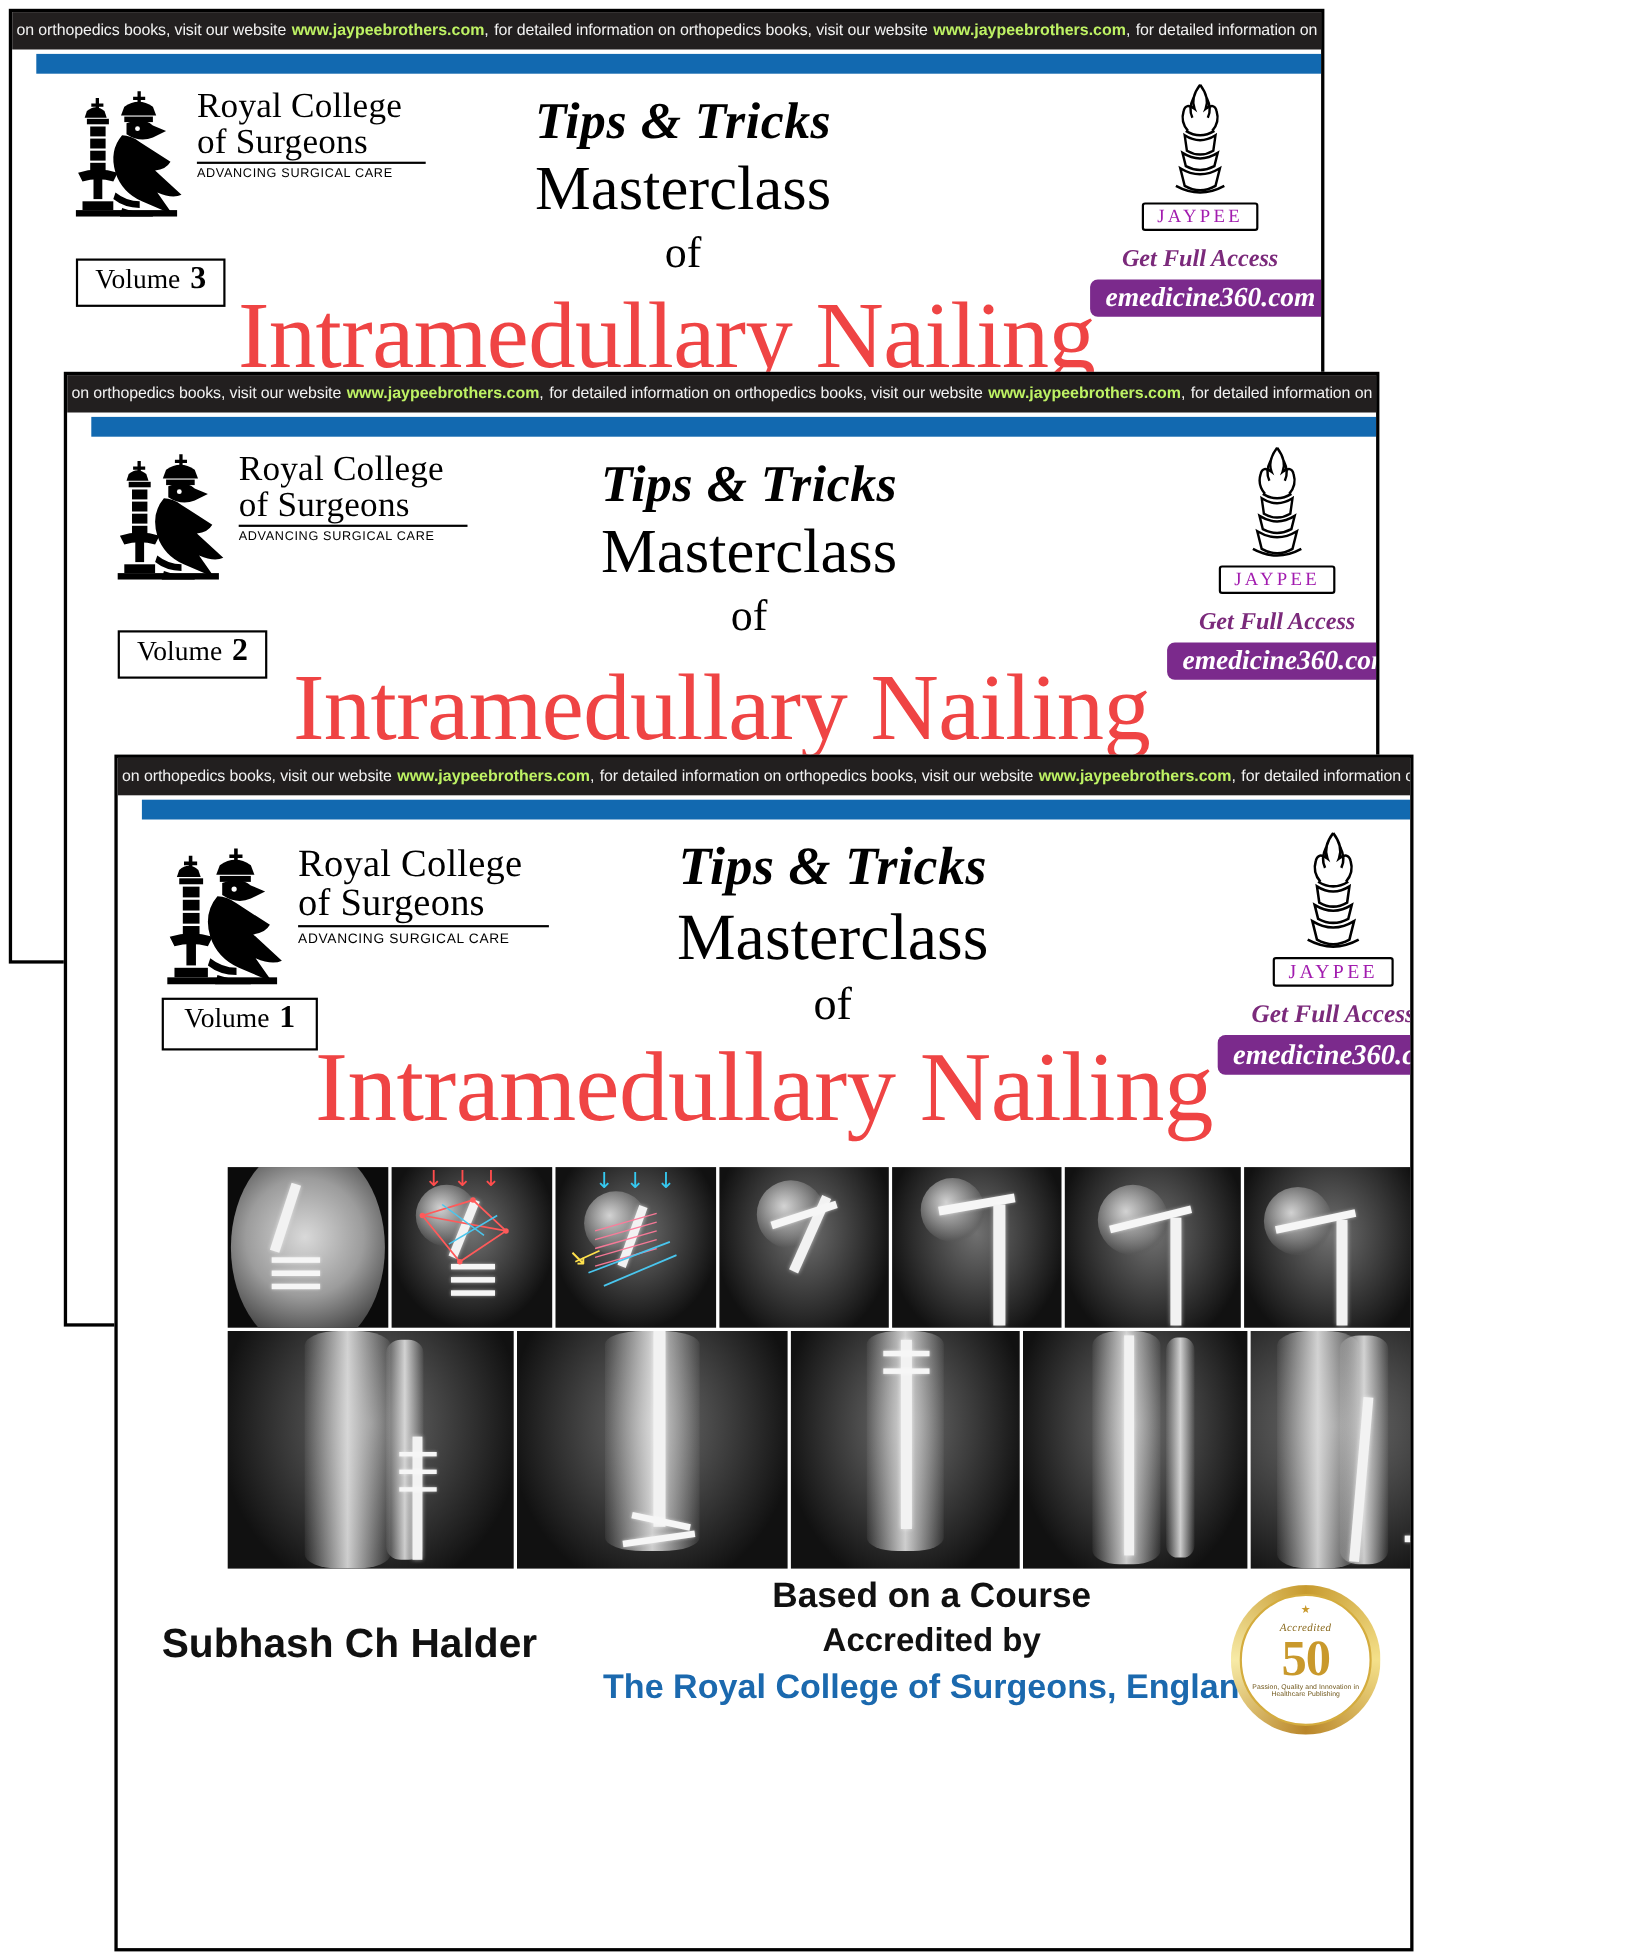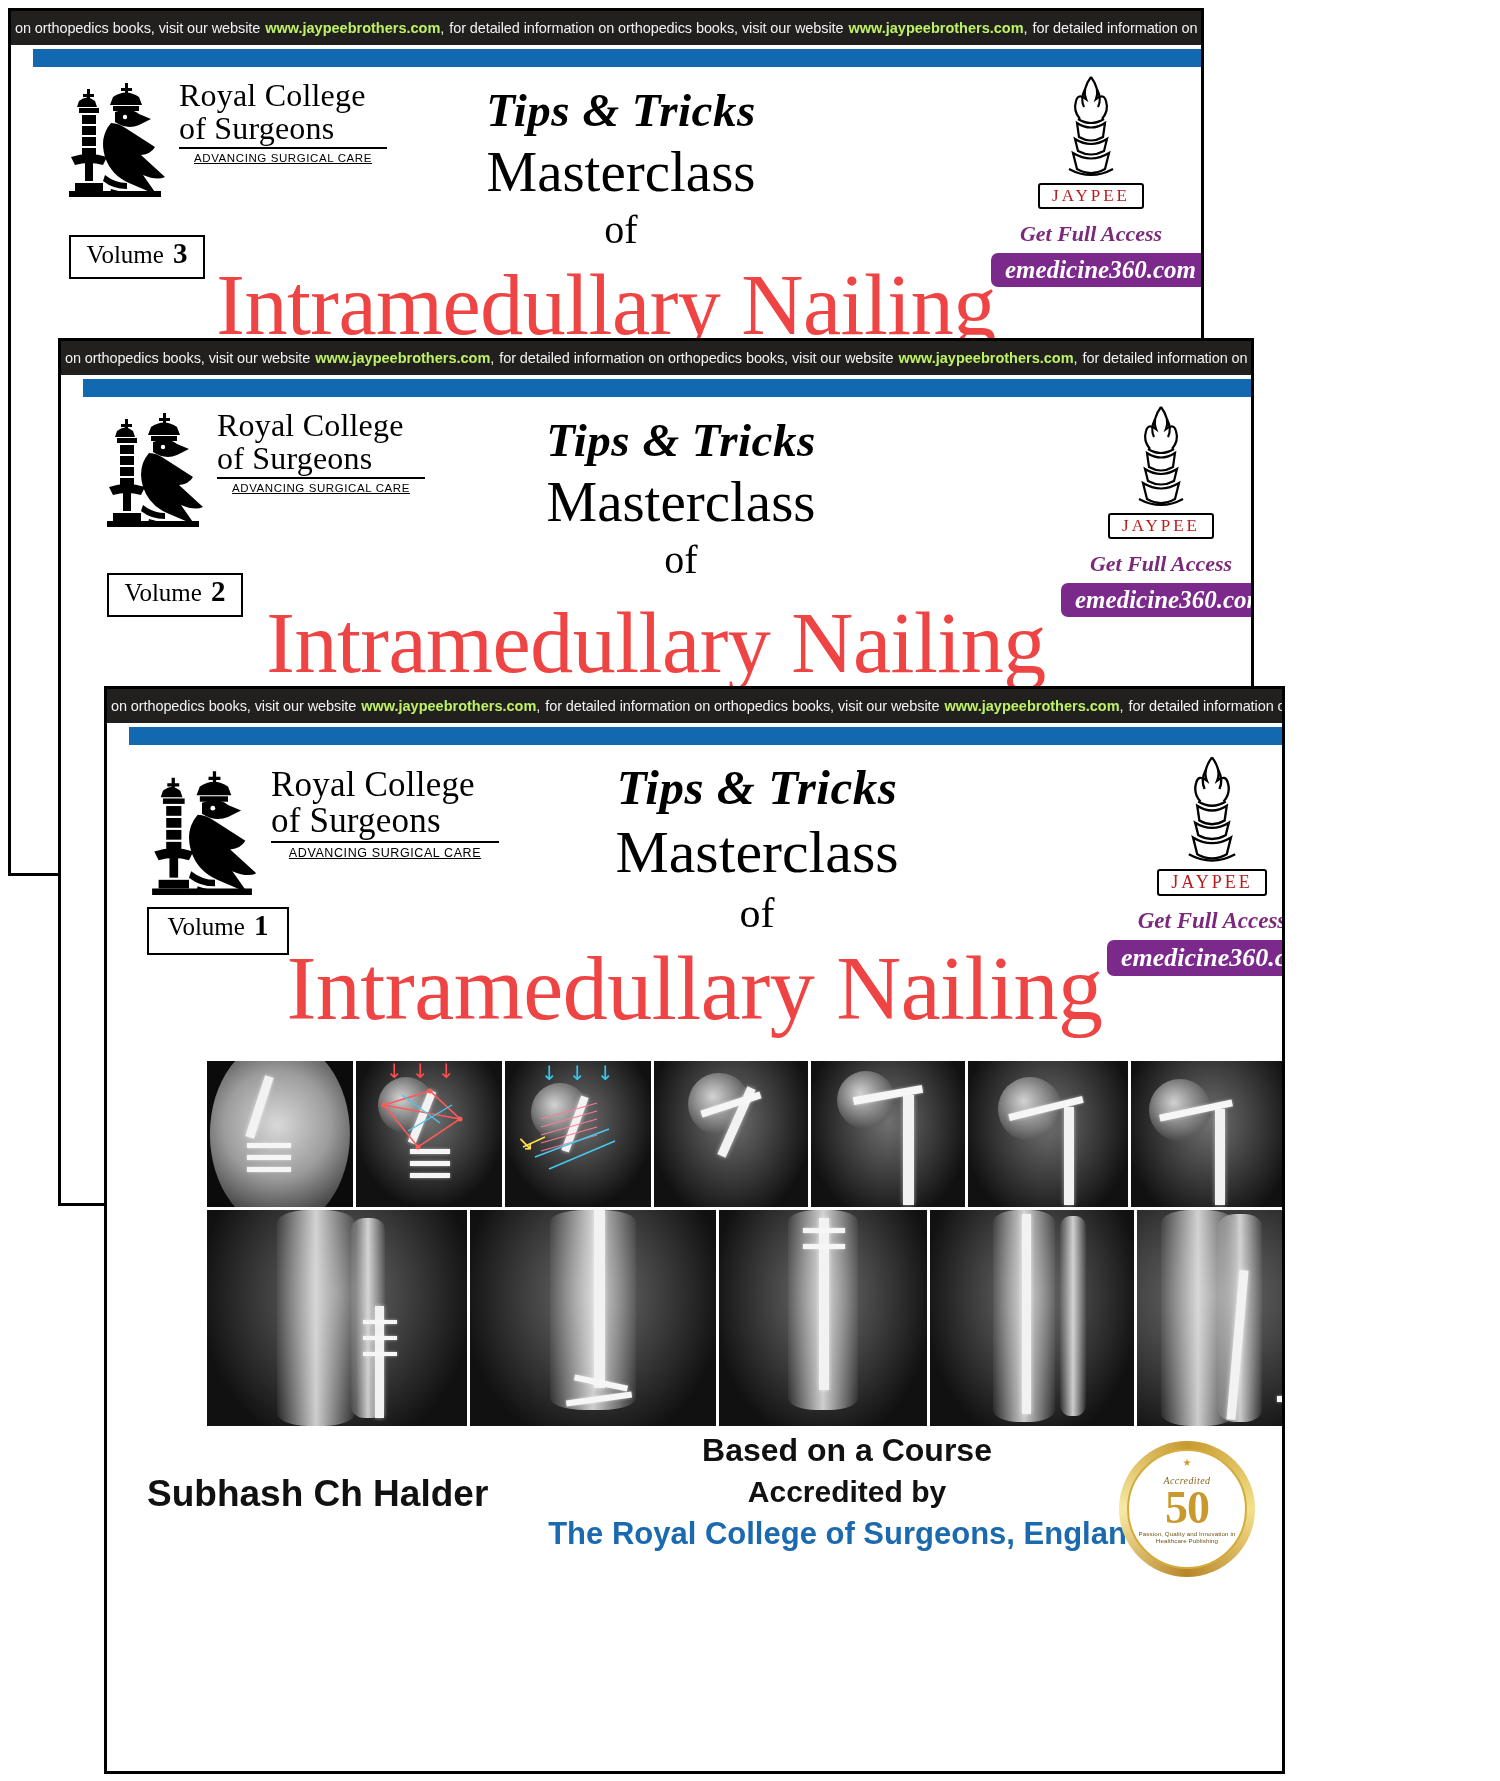--- a/index.html
+++ b/index.html
@@ -59,22 +59,21 @@
     color: #000;
     line-height: 1.02;
     letter-spacing: 0.2px;
   }
   .rcs .rule { height: 2px; background: #000; margin-top: 3px; }
   .rcs .tagline {
     font-family: "Liberation Sans", sans-serif;
     color: #000;
     letter-spacing: 0.6px;
     margin-top: 3px;
-    text-align: center;
-    text-decoration: underline;
+    text-align: left;
   }
 
   
   .cover.v3 .rcs { left: 50px; top: 68px; }
   .cover.v3 .rcs .words .l1, .cover.v3 .rcs .words .l2 { font-size: 32px; }
   .cover.v3 .rcs .tagline { font-size: 11.5px; }
   .cover.v3 .rcs .words { width: 208px; }
 
   .cover.v2 .rcs { left: 38px; top: 68px; }
   .cover.v2 .rcs .words .l1, .cover.v2 .rcs .words .l2 { font-size: 32px; }
@@ -150,21 +149,21 @@
   .cover.v2 .jaypee-block { left: 1000px; top: 60px; width: 200px; }
   .cover.v1 .jaypee-block { left: 1000px; top: 62px; width: 210px; }
 
   .jaypee-word {
     background: #ffffff;
     border: 2px solid #000;
     border-radius: 3px;
     display: inline-block;
     font-family: "Liberation Serif", serif;
     letter-spacing: 3px;
-    color: #b91c1c;
+    color: #a21caf;
     padding: 1px 12px;
     margin-top: -4px;
   }
   .cover.v3 .jaypee-word { font-size: 17px; }
   .cover.v2 .jaypee-word { font-size: 17px; }
   .cover.v1 .jaypee-word { font-size: 18px; }
 
   .get-access {
     font-family: "Liberation Serif", serif;
     font-style: italic; font-weight: bold;

